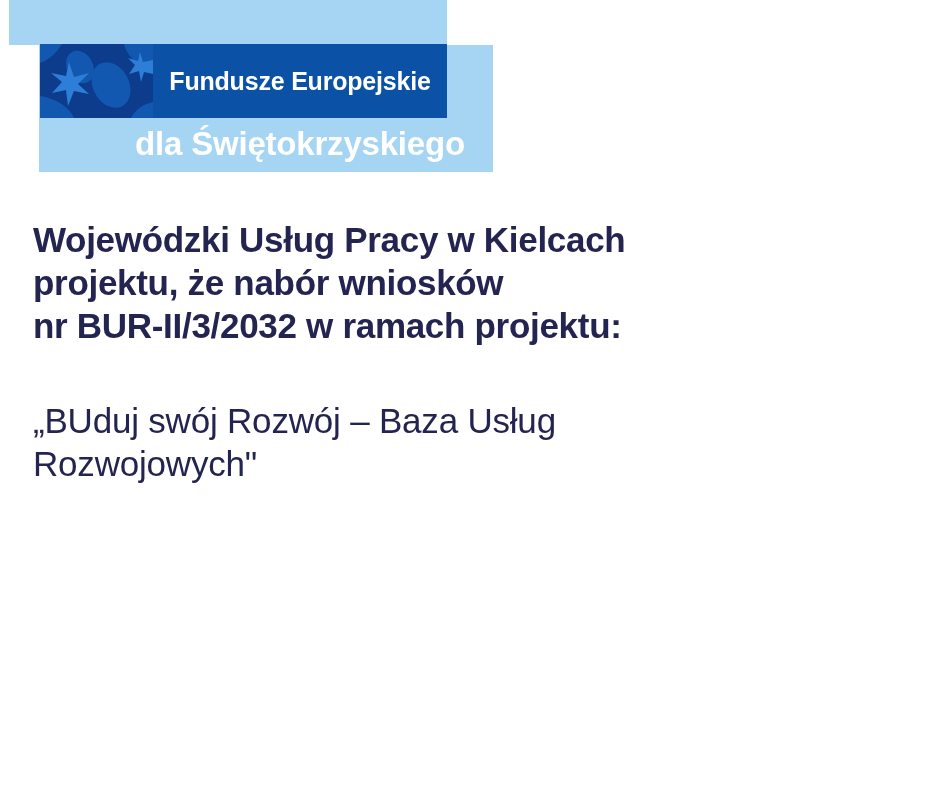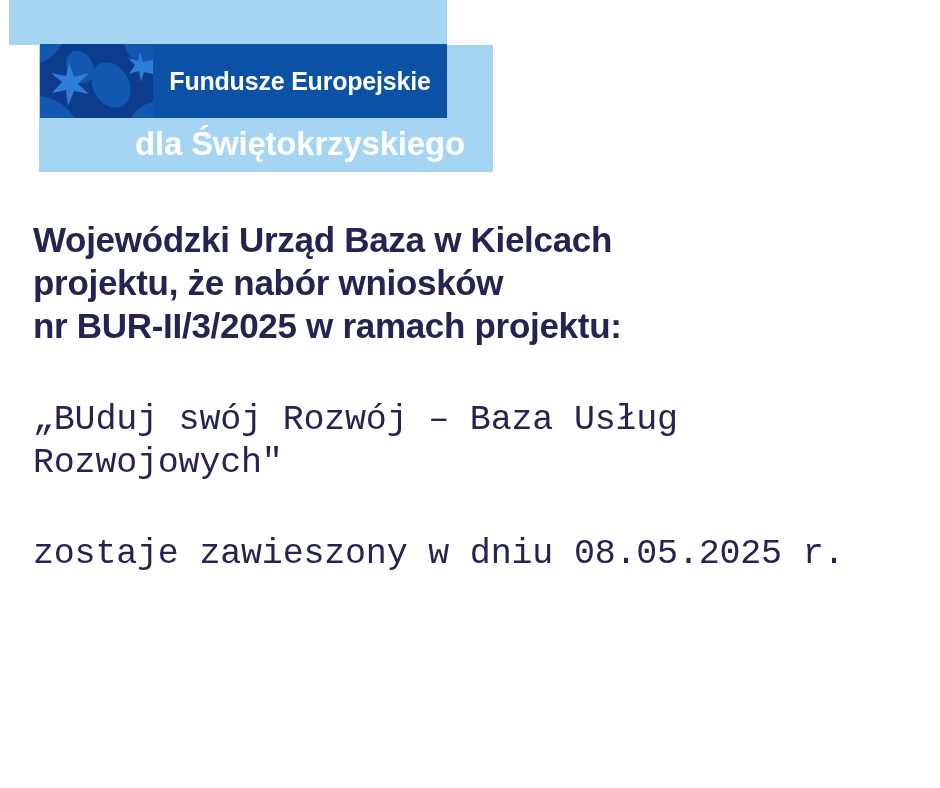--- a/index.html
+++ b/index.html
@@ -90,21 +90,20 @@
     font-weight: bold;
     font-size: 35px;
     line-height: 43px;
     letter-spacing: -0.3px;
   }
   .para-regular {
     font-weight: normal;
     font-size: 35px;
     line-height: 43px;
     letter-spacing: -0.2px;
-    font-family: Liberation Mono, monospace;
   }
   .spacer-lg { height: 52px; }
   .spacer-md { height: 48px; }
 
   
   #footer-logos {
     position: absolute;
     left: 0;
     top: 700px;
     width: 940px;
@@ -133,32 +132,31 @@
       <path d="M100 8 L103 18 L113 16 L113 30 L104 28 L101 38 L99 27 L89 30 L95 21 L88 14 L98 17 Z" fill="#2d7ed6"></path>
     </svg>
   </div>
 
   <div class="fe-blue-box"></div>
   <div class="fe-title">Fundusze Europejskie</div>
   <div class="fe-sub">dla Świętokrzyskiego</div>
 </div>
 
 <div id="main-message">
-  <p class="para para-bold">Wojewódzki Urząd Baza w Kielcach</p>
+  <p class="para para-bold">Wojewódzki Usług Pracy w Kielcach</p>
   <p class="para para-bold">projektu, że nabór wniosków</p>
-  <p class="para para-bold">nr BUR-II/3/2025 w ramach projektu:</p>
+  <p class="para para-bold">nr BUR-II/3/2032 w ramach projektu:</p>
 
   <div class="spacer-lg"></div>
 
   <p class="para para-regular">„BUduj swój Rozwój – Baza Usług</p>
   <p class="para para-regular">Rozwojowych"</p>
 
   <div class="spacer-md"></div>
 
-  <p class="para para-regular">zostaje zawieszony w dniu 08.05.2025 r.</p>
 </div>
 
 <div id="footer-logos">
 
   
   
 
   
   
 

